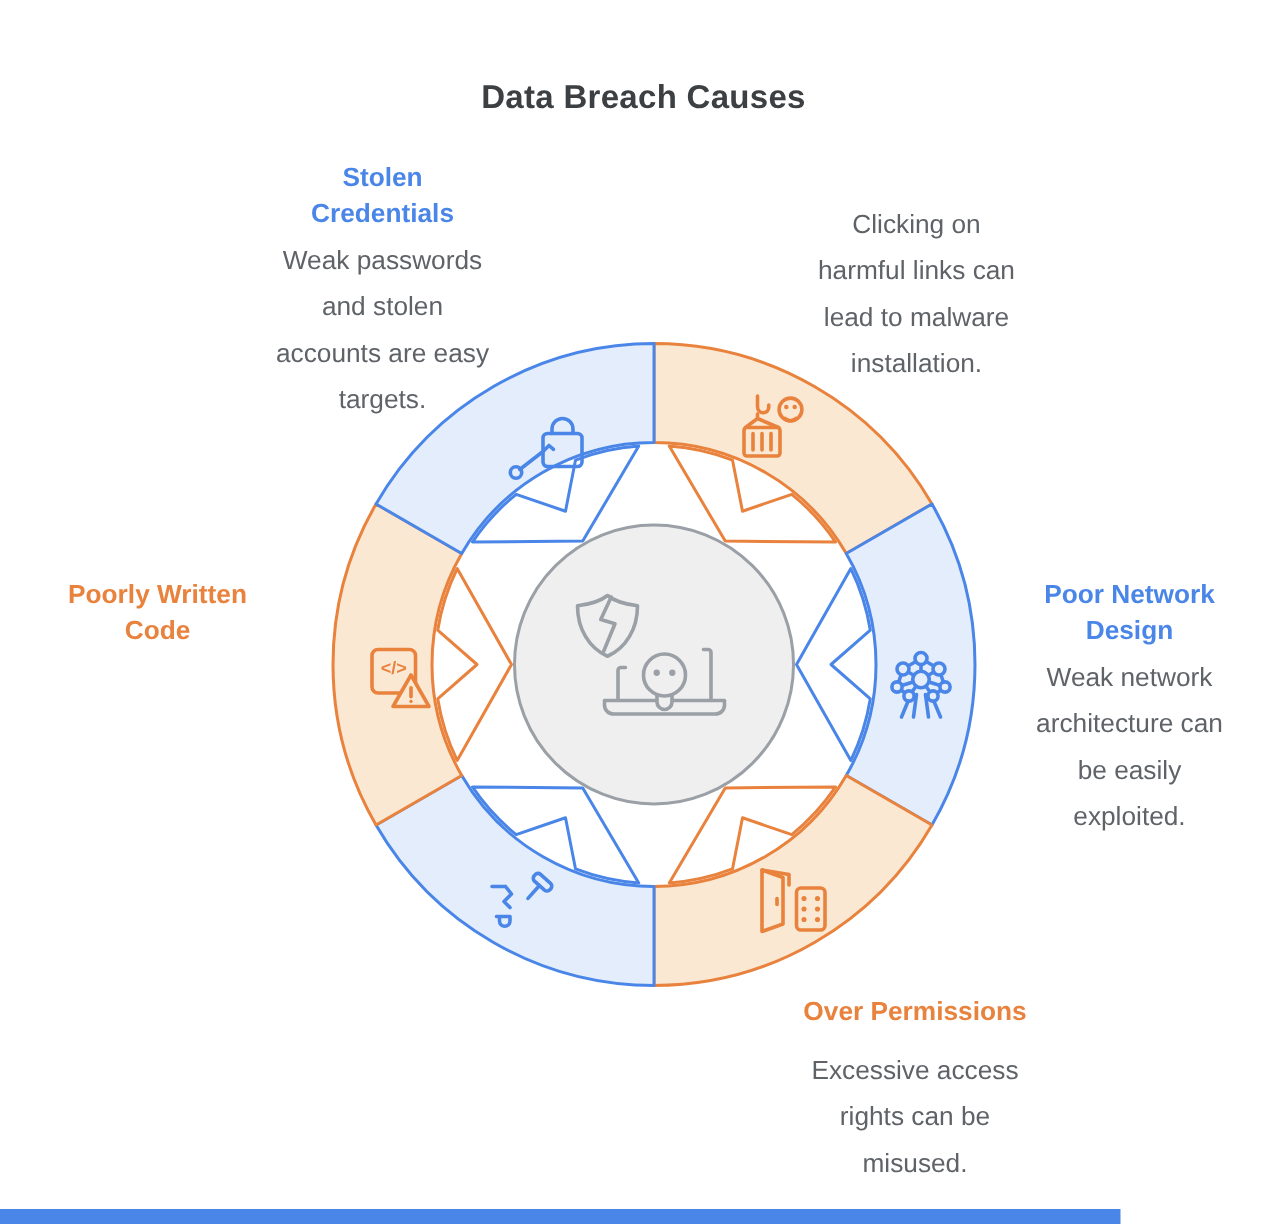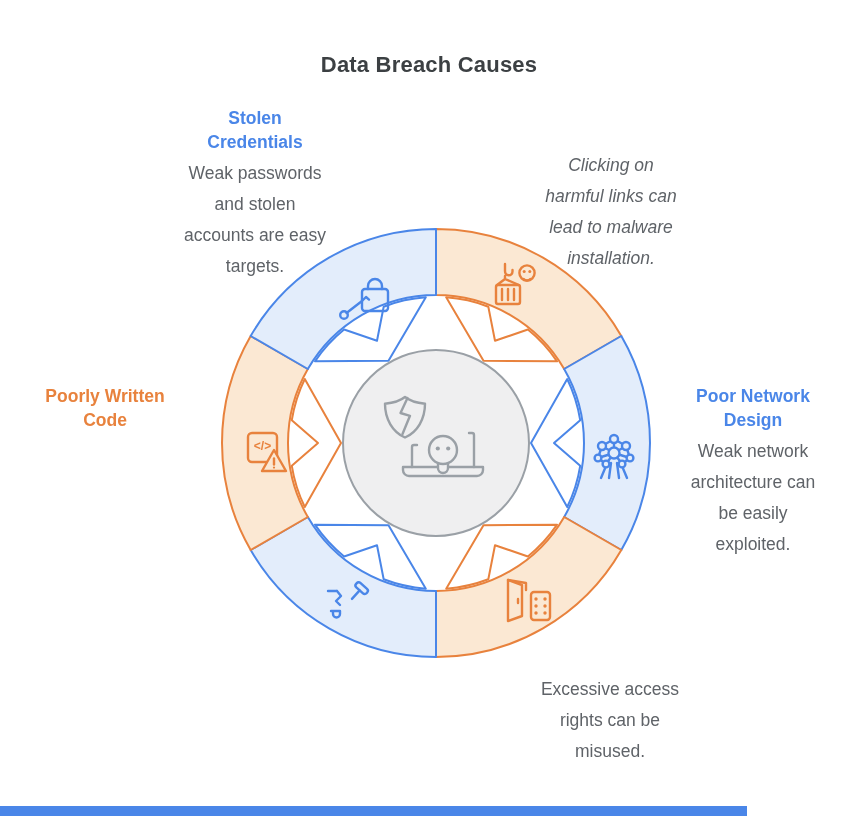--- a/index.html
+++ b/index.html
@@ -40,21 +40,21 @@
   <div class="cause" style="left:150px;top:106px;width:210px;">
     <div class="cause-heading blue">Stolen
 Credentials</div>
     <div class="cause-body">Weak passwords
 and stolen
 accounts are easy
 targets.</div>
   </div>
 
   <div class="cause" style="left:501px;top:122px;width:220px;">
-    <div class="cause-body" style="margin-top:28px;font-style:italic;">Clicking on
+    <div class="cause-body" style="margin-top:12px;">Clicking on
 harmful links can
 lead to malware
 installation.</div>
   </div>
 
   <div class="cause" style="left:0px;top:384px;width:210px;">
     <div class="cause-heading orange">Poorly Written
 Code</div>
   </div>
 
@@ -62,20 +62,21 @@
     <div class="cause-heading blue">Poor Network
 Design</div>
     <div class="cause-body">Weak network
 architecture can
 be easily
 exploited.</div>
   </div>
 
 
   <div class="cause" style="left:495px;top:662px;width:230px;">
+    <div class="cause-heading orange">Over Permissions</div>
     <div class="cause-body" style="margin-top:12px;">Excessive access
 rights can be
 misused.</div>
   </div>
 
   <svg class="donut" width="440" height="440" viewBox="-220 -220 440 440">
 
     <g stroke-width="2" stroke-linejoin="round">
       <path class="seg-orange" d="M 0,-214 A 214 214 0 0 1 185.32,-107 L 128.17,-74 A 148 148 0 0 0 0,-148 Z"></path>
       <path class="seg-blue" d="M 185.32,-107 A 214 214 0 0 1 185.32,107 L 128.17,74 A 148 148 0 0 0 128.17,-74 Z"></path>

